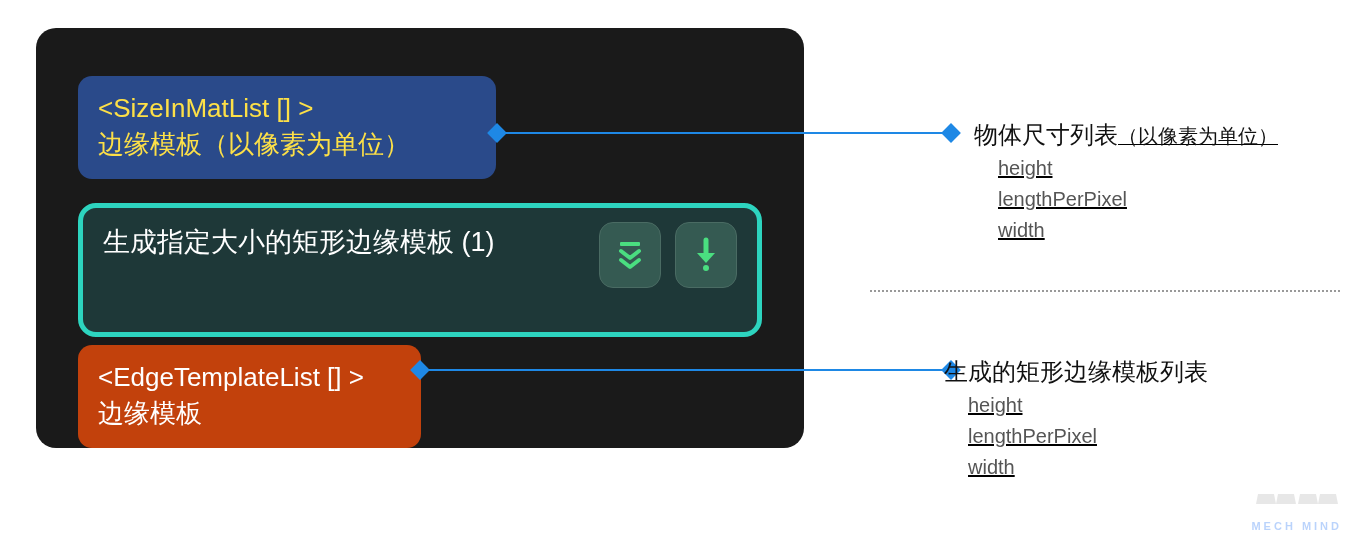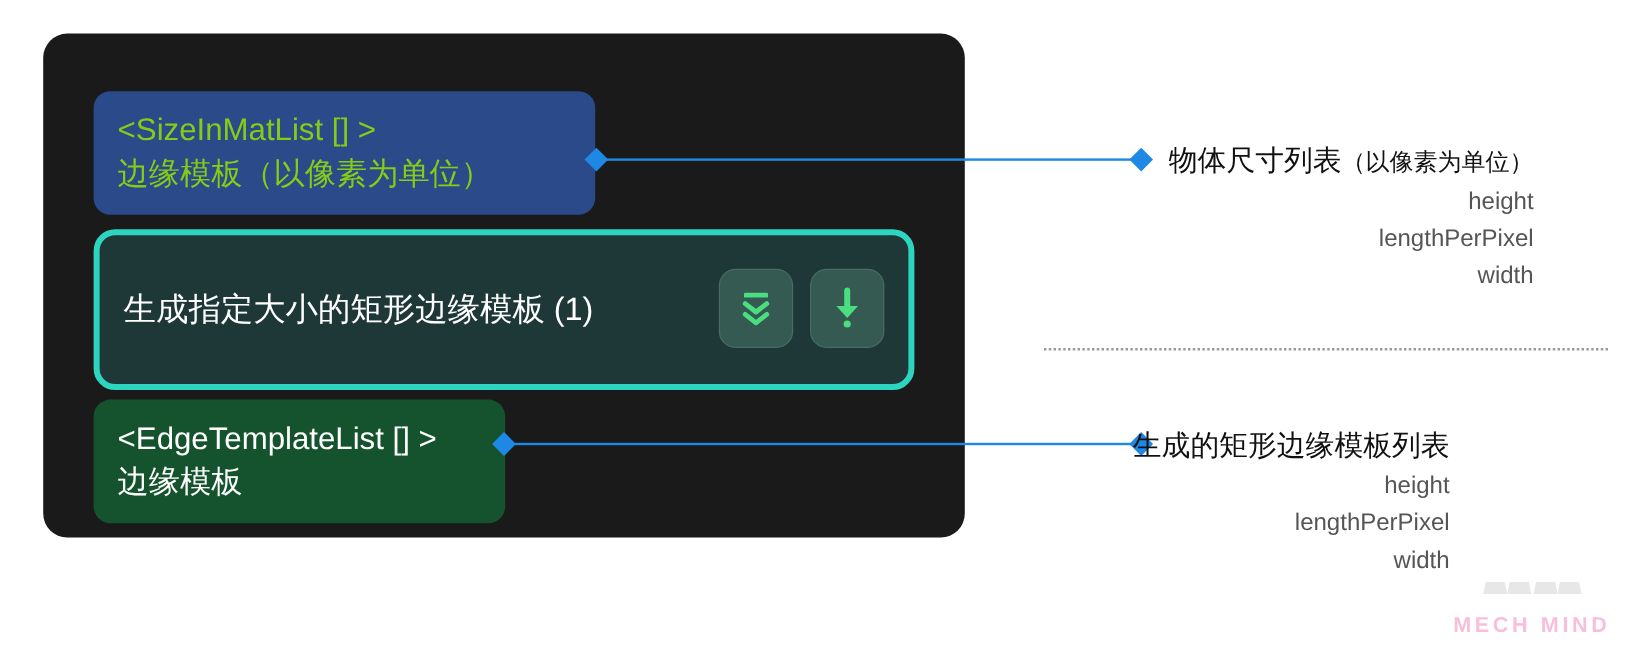--- a/index.html
+++ b/index.html
@@ -19,56 +19,56 @@
     height: 420px;
     background: #1a1a1a;
     border-radius: 20px;
     padding: 48px 42px;
   }
   .blue-block {
     background: #2a4a8a;
     border-radius: 14px;
     padding: 14px 20px 16px 20px;
     width: 418px;
-    color: #84cc16;
+    color: #fde047;
     font-size: 26px;
     line-height: 1.4;
     position: relative;
   }
   .teal-block {
     background: #1e3838;
     border: 5px solid #2dd4bf;
     border-radius: 18px;
-    margin-top: 12px;
+    margin-top: 24px;
     width: 684px;
     height: 134px;
     padding: 16px 20px;
     display: flex;
-    align-items: center;
+    align-items: flex-start;
     justify-content: space-between;
     color: #fff;
     font-size: 27px;
   }
   .teal-icons {
     display: flex;
     gap: 14px;
     margin-top: -2px;
   }
   .icon-btn {
     width: 62px;
     height: 66px;
     background: #355a52;
     border-radius: 14px;
     display: flex;
     align-items: center;
     justify-content: center;
     border: 1px solid #4a6b63;
   }
   .brown-block {
-    background: #14532d;
+    background: #c2410c;
     border-radius: 14px;
     padding: 14px 20px 16px 20px;
     width: 343px;
     color: #fff;
     font-size: 26px;
     line-height: 1.4;
     margin-top: 8px;
     position: relative;
   }
   .connector-line {
@@ -80,55 +80,55 @@
   .connector-dot {
     position: absolute;
     width: 14px;
     height: 14px;
     background: #1e88e5;
     transform: rotate(45deg);
   }
   .annotation {
     position: absolute;
     line-height: 1.55;
+    text-decoration: underline;
   }
   .annotation .title {
     font-size: 24px;
     color: #111;
     display: inline-block;
   }
   .annotation .title-note {
     font-size: 20px;
     color: #111;
   }
   .annotation .field {
     font-size: 20px;
     color: #555;
     margin-left: 24px;
     display: block;
-    text-align: right;
   }
   .divider {
     position: absolute;
     border-top: 2px dotted #999;
   }
   .watermark {
     position: absolute;
     right: 16px;
     bottom: 12px;
     opacity: 0.35;
     display: flex;
     flex-direction: column;
     align-items: center;
     gap: 2px;
   }
   .watermark-text {
-    font-size: 18px;
+    font-size: 11px;
     letter-spacing: 3px;
-    color: #ec4899;
+    color: #3b82f6;
     font-weight: 600;
   }
 </style>
 </head>
 <body>
 
 <div class="dark-panel">
 
   <div class="blue-block">
     <div>&lt;SizeInMatList [] &gt;</div>

